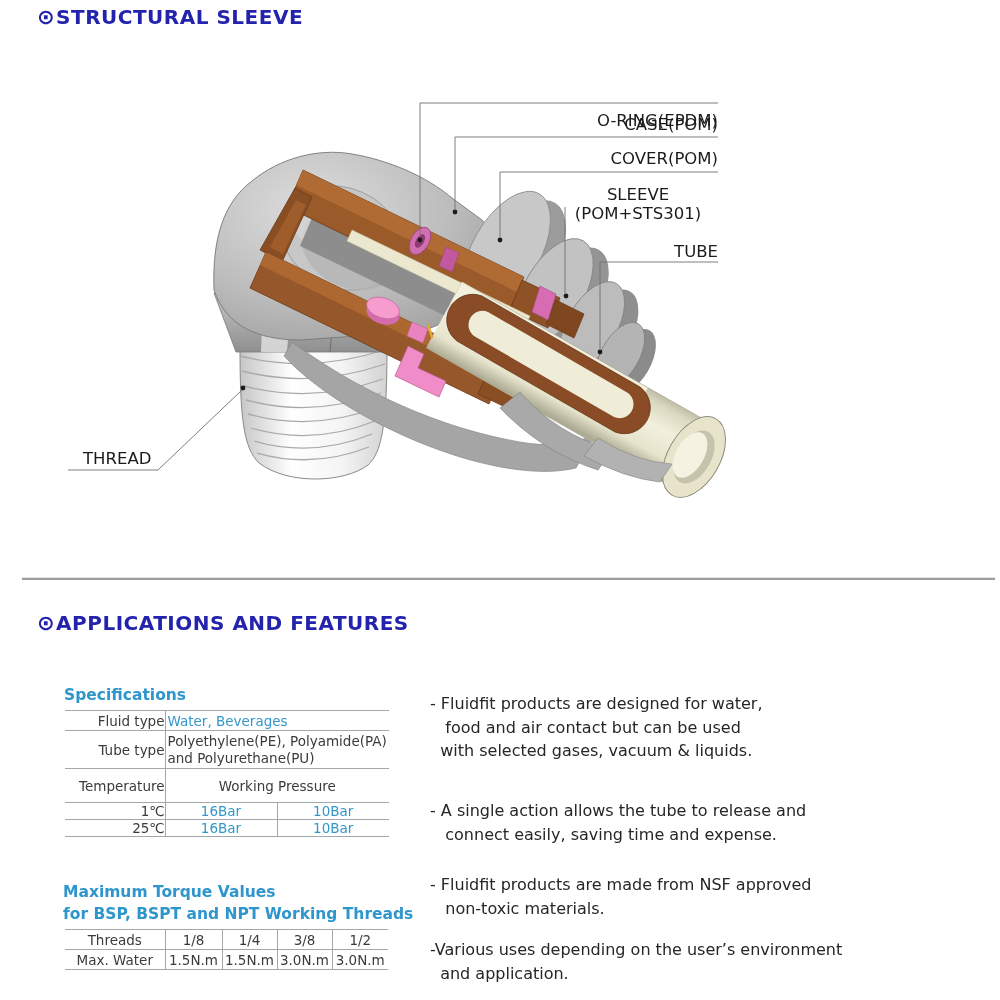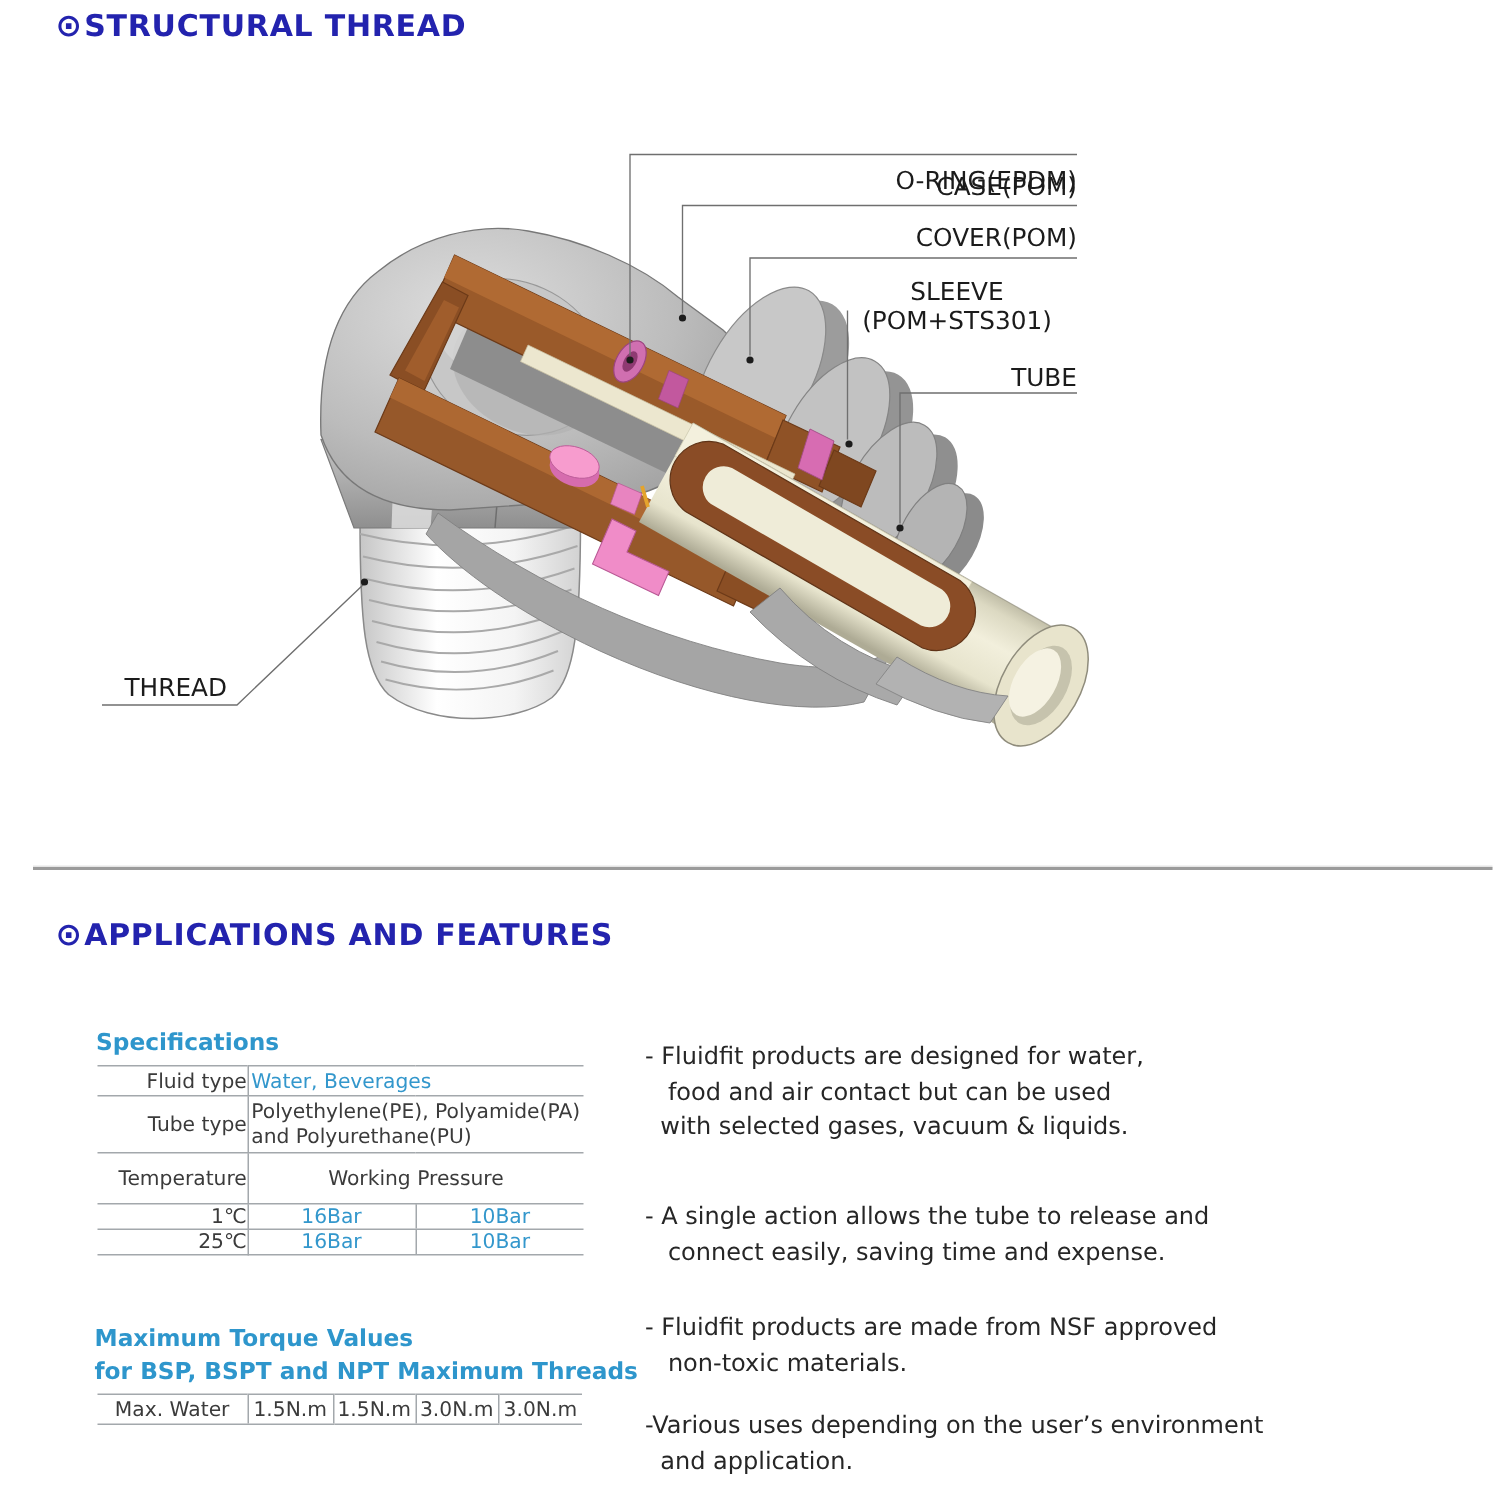--- a/index.html
+++ b/index.html
@@ -55,21 +55,21 @@
   .feature{
     position:absolute;left:430px;width:565px;
     font-size:16px;line-height:23.5px;color:#262626;white-space:pre-wrap;
   }
   svg{position:absolute;left:0;top:0;}
 </style>
 </head>
 <body>
 
 <div class="section-title" style="top:5px;">
-  <span class="dot">⊙</span><span>STRUCTURAL THREAD</span>
+  <span class="dot">⊙</span><span>STRUCTURAL SLEEVE</span>
 </div>
 
 <svg width="1000" height="580" viewBox="0 0 1000 580">
   <defs>
     <linearGradient id="gThread" x1="240" y1="0" x2="387" y2="0" gradientUnits="userSpaceOnUse">
       <stop offset="0" stop-color="#c6c6c6"></stop>
         <stop offset="0.35" stop-color="#ffffff"></stop>
       <stop offset="0.7" stop-color="#f4f4f4"></stop>
         <stop offset="1" stop-color="#d2d2d2"></stop>
     </linearGradient>
@@ -253,32 +253,39 @@
   <tr style="height:17px;">
     <td class="c1">25℃</td>
     <td class="cyan">16Bar</td>
     <td class="cyan subl">10Bar</td>
   </tr>
 </tbody>
   </table>
 
 <div class="sub-title thin" style="left:63px;top:881px;">
   <div>Maximum Torque Values</div>
-  <div>for BSP, BSPT and NPT Maximum Threads</div>
+  <div>for BSP, BSPT and NPT Working Threads</div>
 </div>
 
 <table class="torque">
   <colgroup>
       <col style="width:100px">
       <col style="width:57px">
       <col style="width:55px">
       <col style="width:55px">
       <col style="width:56px">
     </colgroup>
   <tbody>
+      <tr>
+    <td>Threads</td>
+    <td>1/8</td>
+    <td>1/4</td>
+    <td>3/8</td>
+    <td>1/2</td>
+  </tr>
   <tr>
     <td>Max. Water</td>
     <td>1.5N.m</td>
     <td>1.5N.m</td>
     <td>3.0N.m</td>
     <td>3.0N.m</td>
   </tr>
 </tbody>
   </table>
 

